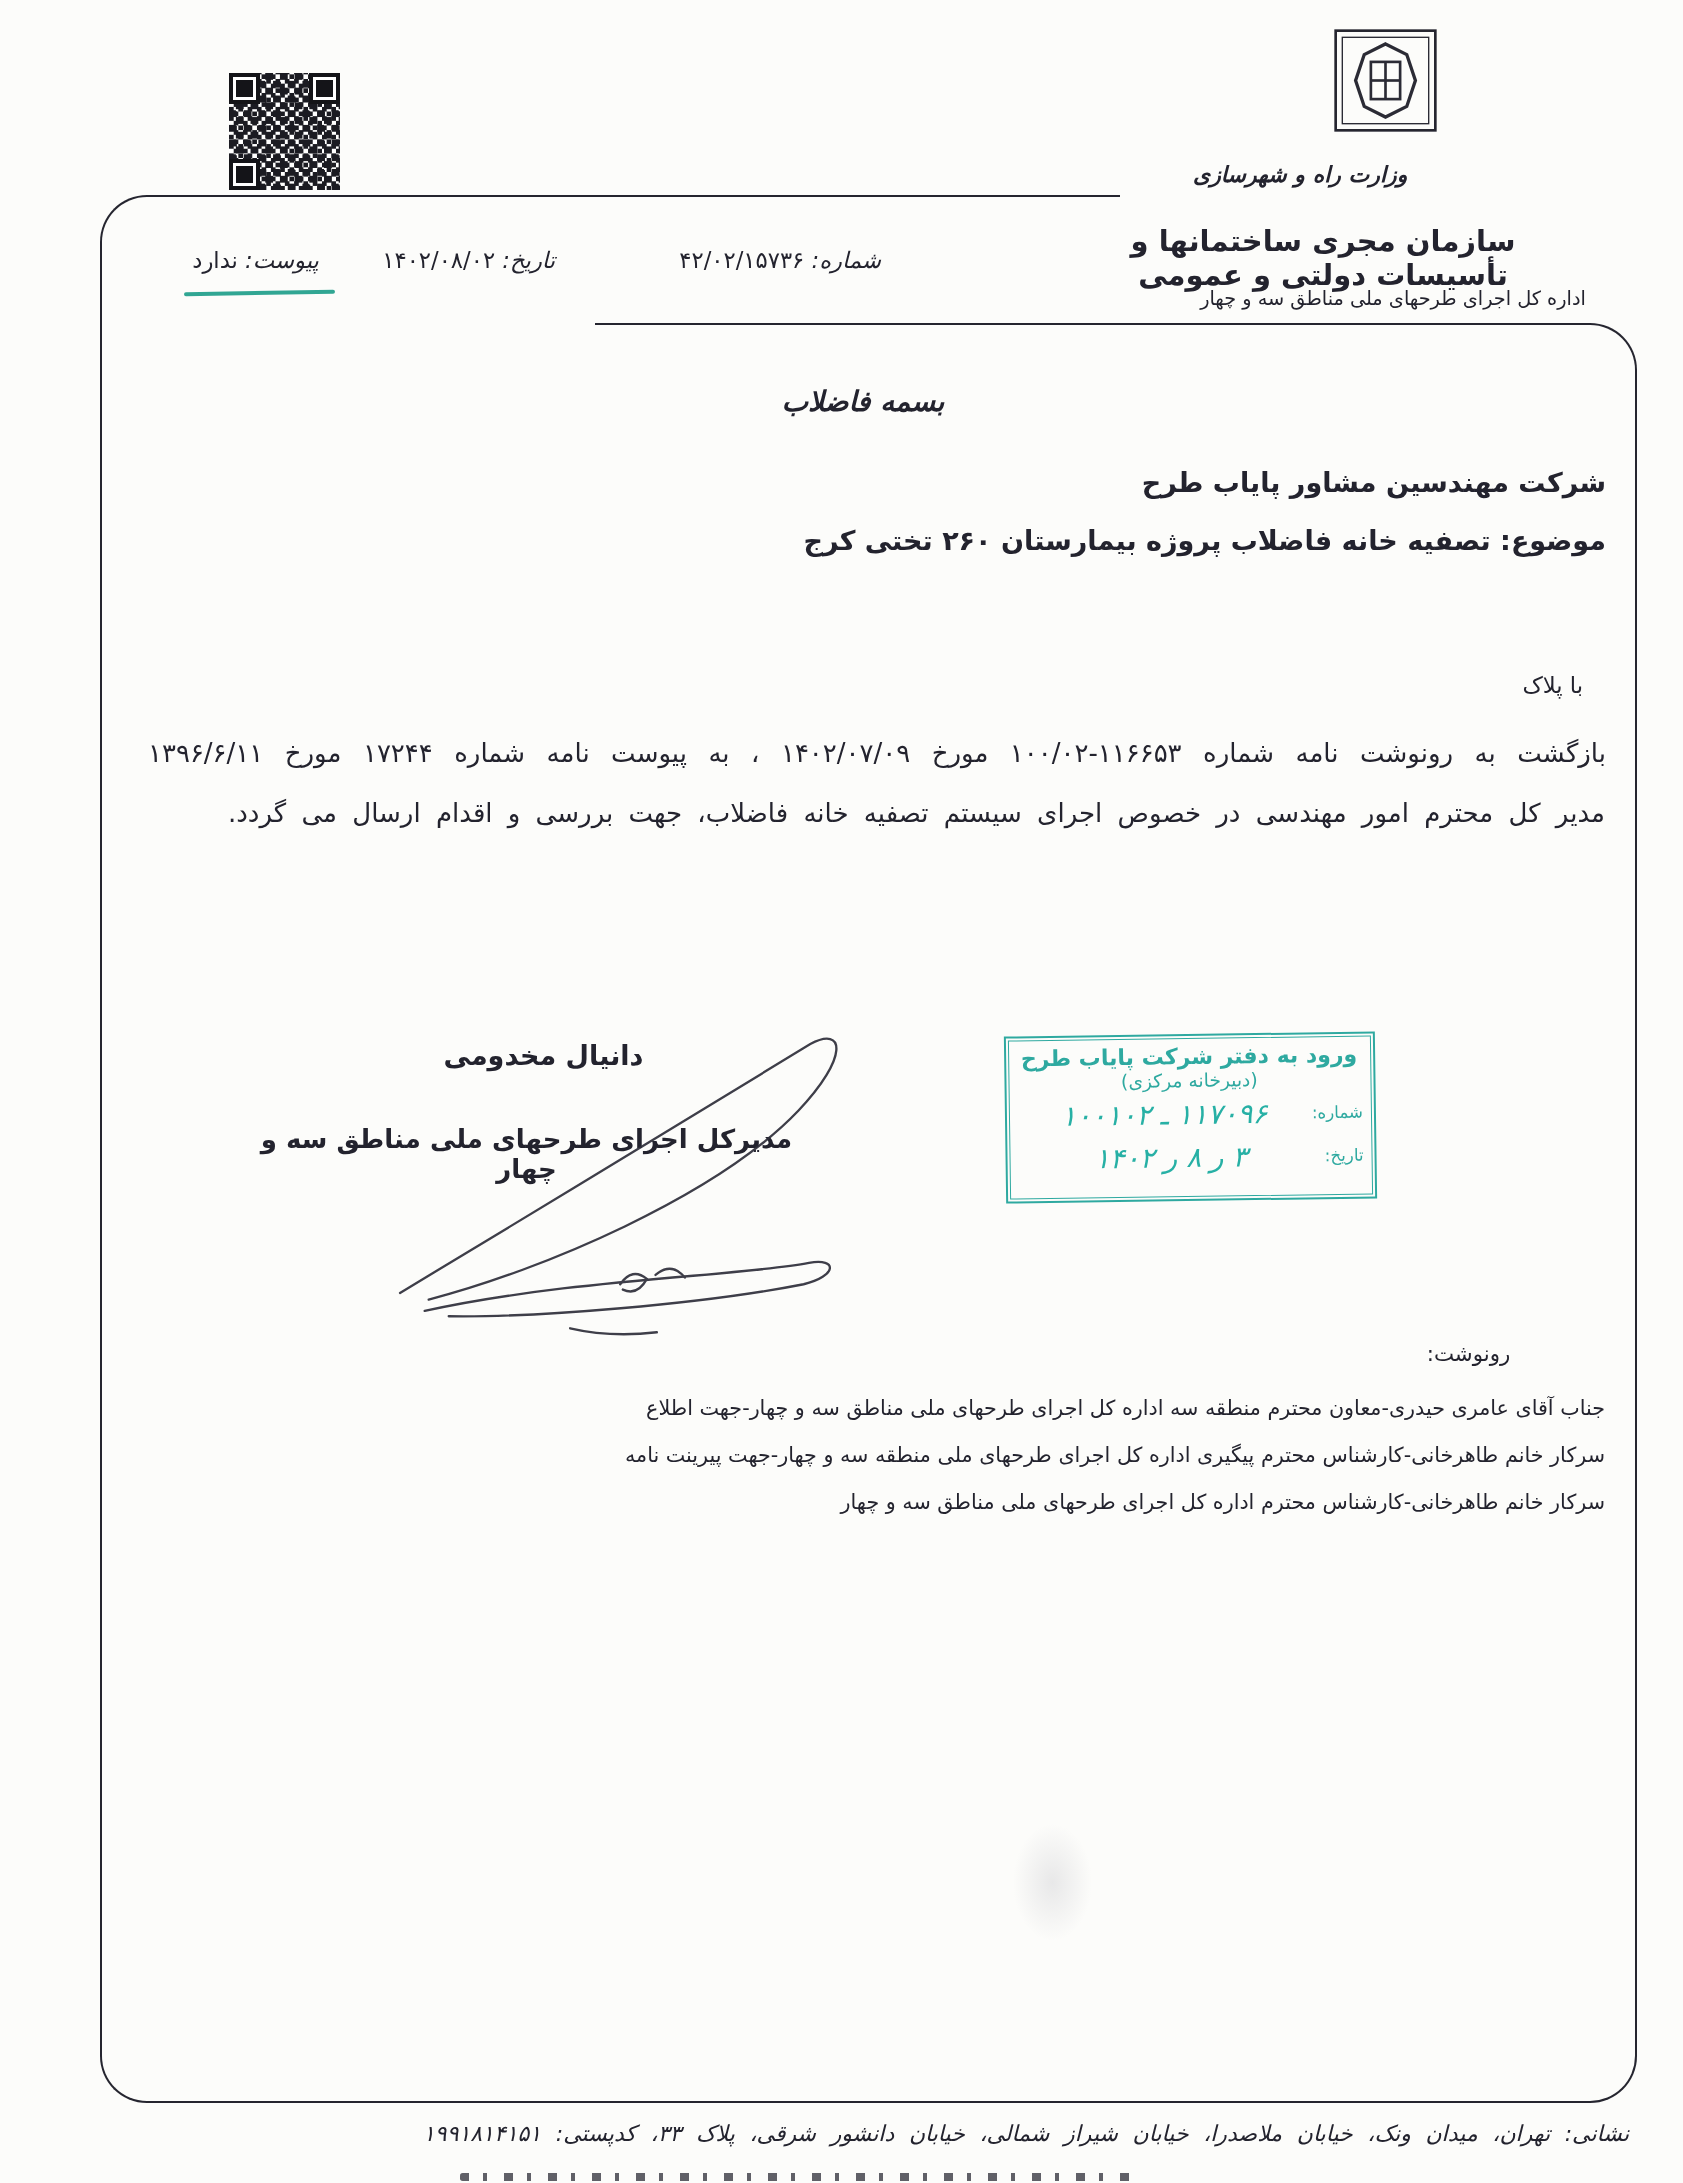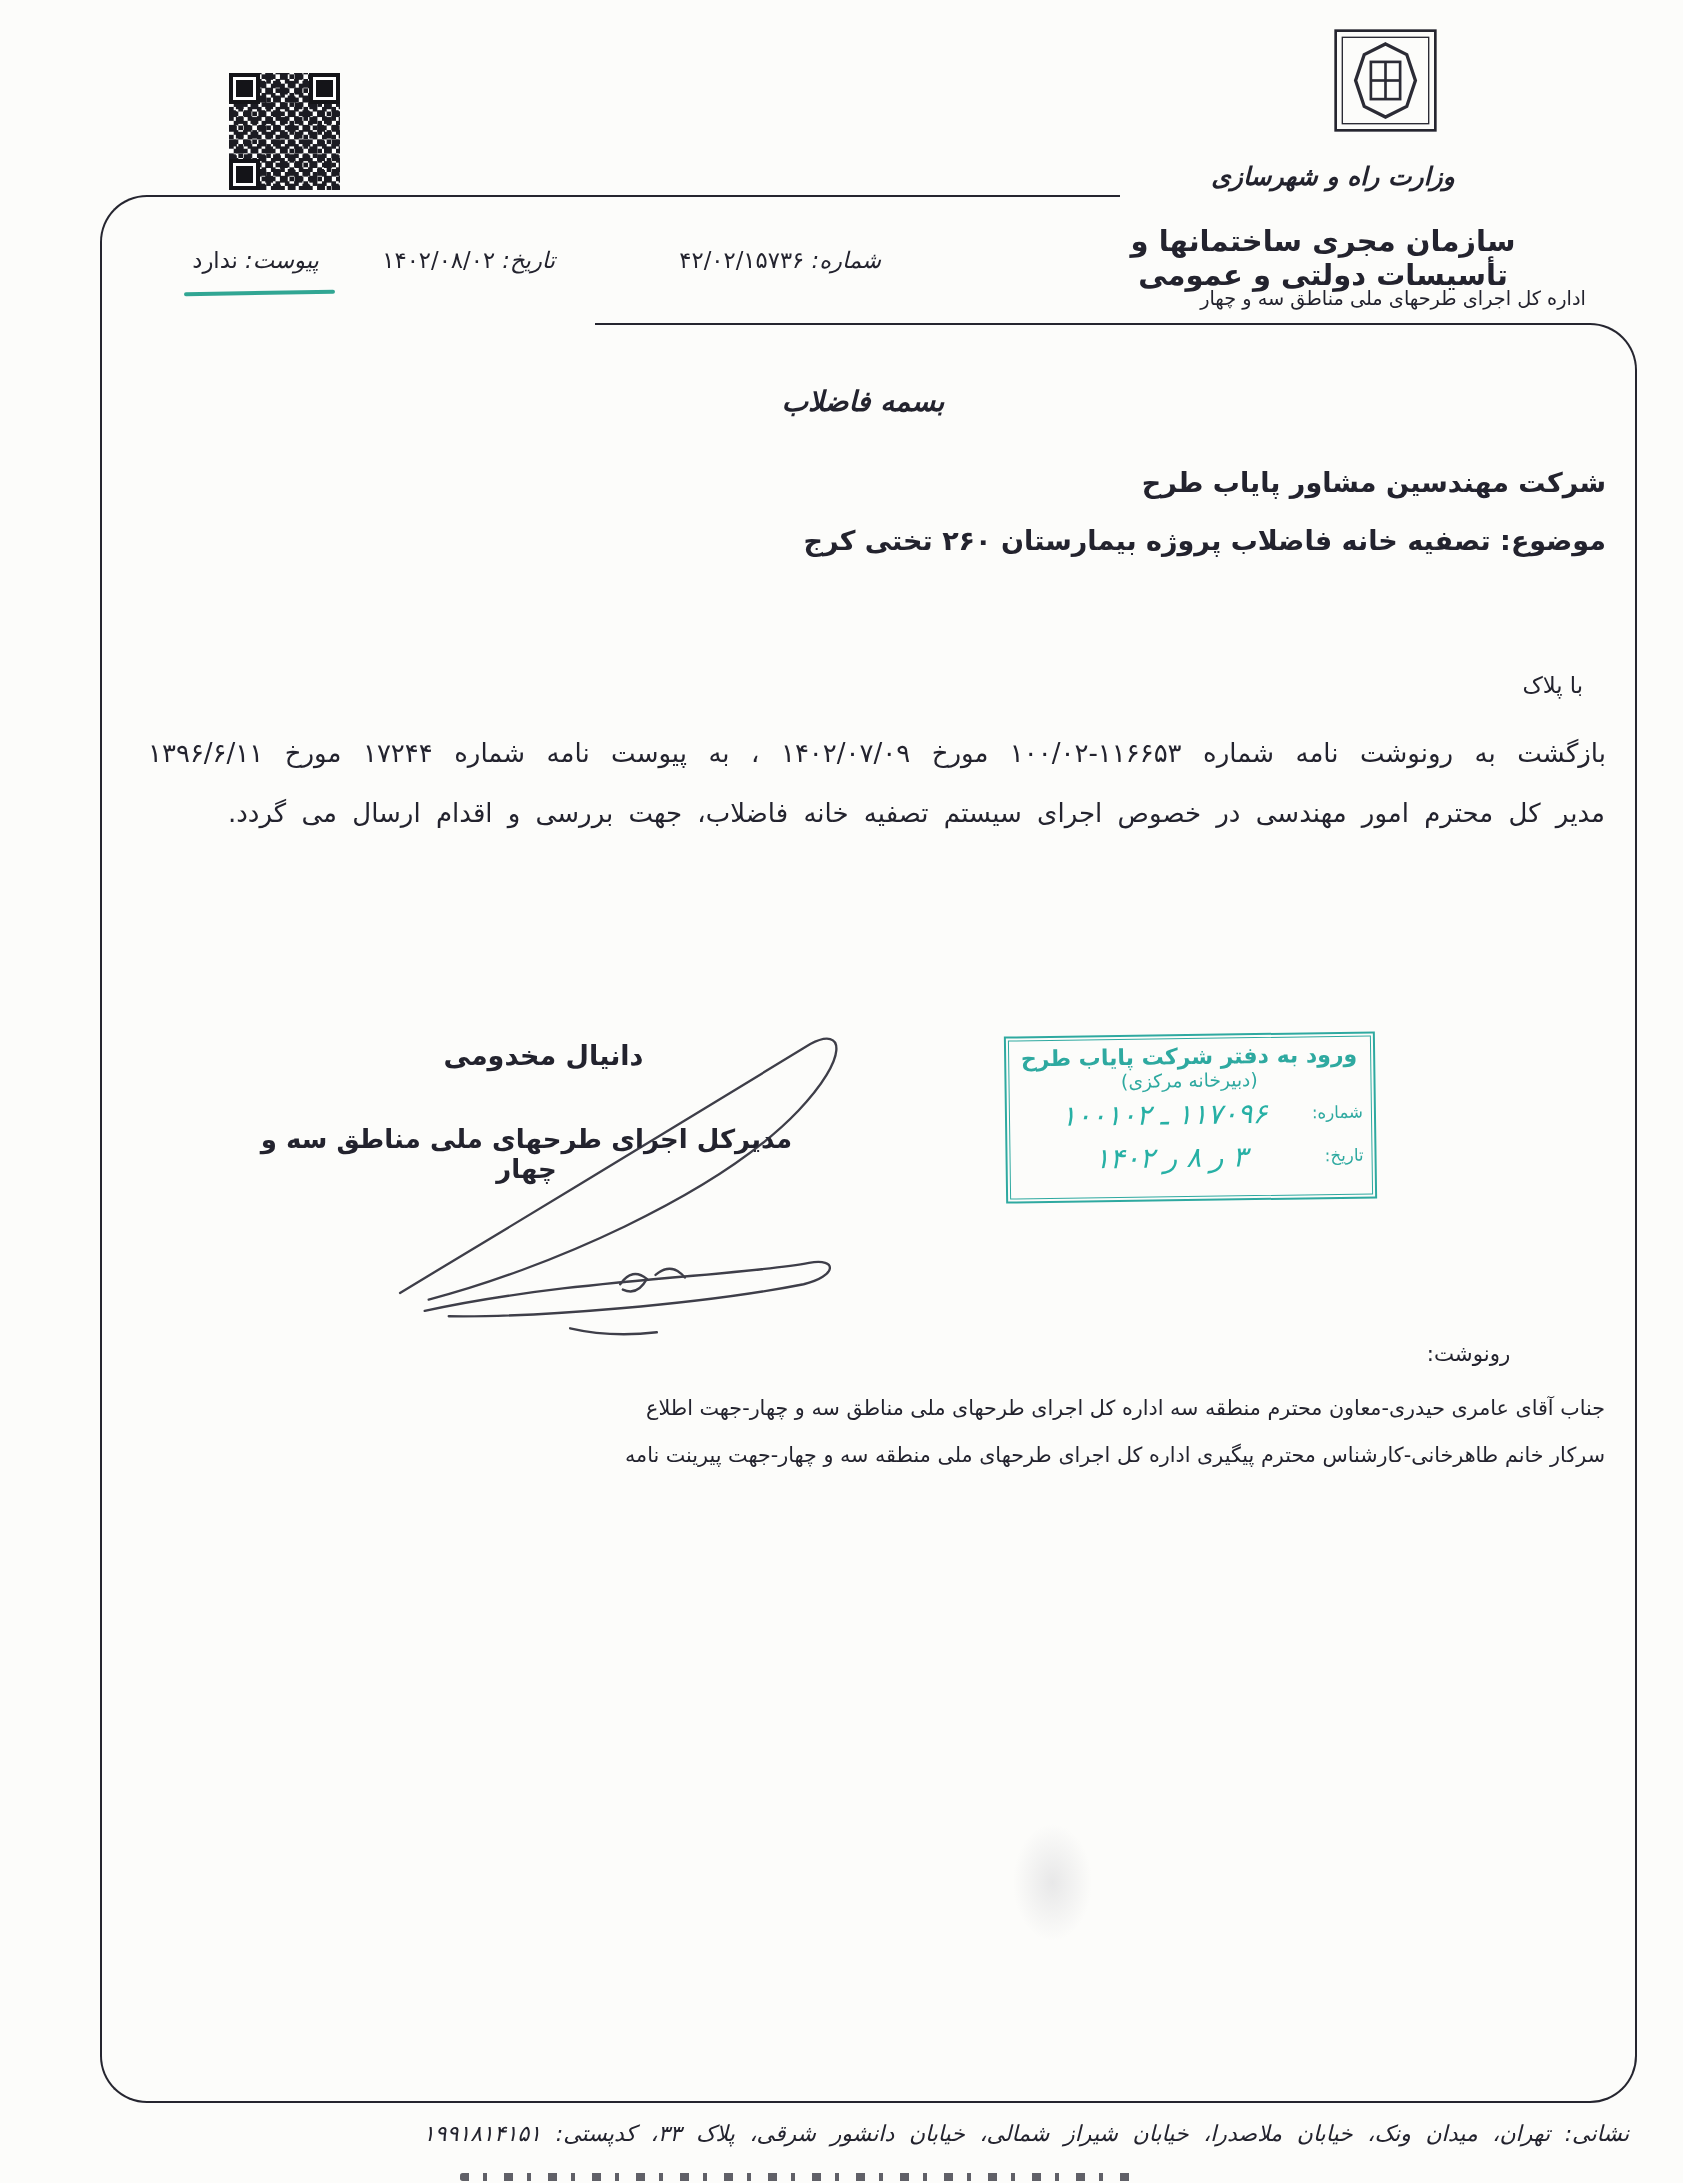--- a/index.html
+++ b/index.html
@@ -27,22 +27,22 @@
     background:
       repeating-conic-gradient(#1b1b22 0 25%,transparent 0 50%) 0 0/14.7px 14.7px,
       repeating-conic-gradient(#1b1b22 0 25%,transparent 0 50%) 4.7px 6px/9.3px 9.3px;
     background-color:#fff;
   }
   .qr .finder{position:absolute;width:22.7px;height:22.7px;border:4.7px solid #141418;background:#fff;}
   .qr .finder::after{content:"";position:absolute;inset:2.7px;background:#141418;}
   .qr .f1{left:0;top:0}.qr .f2{right:0;top:0}.qr .f3{left:0;bottom:0}
   
   .logo{left:1333px;top:28px;width:105px;height:105px;}
-  .h-ministry{left:1193px;top:162px;width:280px;text-align:center;
-    font-size:25px;font-weight:bold;font-style:italic;}
+  .h-ministry{left:1193px;top:162px;width:280px;text-align:left;
+    font-size:22px;font-weight:bold;font-style:italic;}
   .h-org{left:1060px;top:224px;width:526px;text-align:center;
     font-size:29px;font-weight:bold;}
   .h-dept{left:1163px;top:287px;width:460px;text-align:center;font-size:19.3px;}
   
   .meta{top:247px;font-size:22.7px;white-space:nowrap;}
   .meta .lbl{font-style:italic;}
   .meta .val{padding-left:9.3px;}
   .m-number{left:670px;width:240px;text-align:left;}
   .m-date{left:373px;width:221px;text-align:left;}
   .m-attach{left:183px;width:160px;text-align:left;}
@@ -154,19 +154,20 @@
       <span class="slbl">تاریخ:</span>
       <span class="sval">۳ ر ۸ ر ۱۴۰۲</span>
     </div>
   </div>
 </div>
 
 <div class="abs fa cc-label">رونوشت:</div>
 <div class="abs fa cc-list">
   <div class="cc-item">جناب آقای عامری حیدری-معاون محترم منطقه سه اداره کل اجرای طرحهای ملی مناطق سه و چهار-جهت اطلاع</div>
   <div class="cc-item">سرکار خانم طاهرخانی-کارشناس محترم پیگیری اداره کل اجرای طرحهای ملی منطقه سه و چهار-جهت پیرینت نامه</div>
+  <div class="cc-item">سرکار خانم طاهرخانی-کارشناس محترم اداره کل اجرای طرحهای ملی مناطق سه و چهار</div>
 </div>
 
 <div class="abs fa footer-address">نشانی: تهران، میدان ونک، خیابان ملاصدرا، خیابان شیراز شمالی، خیابان دانشور شرقی، پلاک ۳۳، کدپستی: ۱۹۹۱۸۱۴۱۵۱</div>
 <div class="abs footer-cut"></div>
 
 <div class="abs smudge"></div>
 
 
 </body></html>

